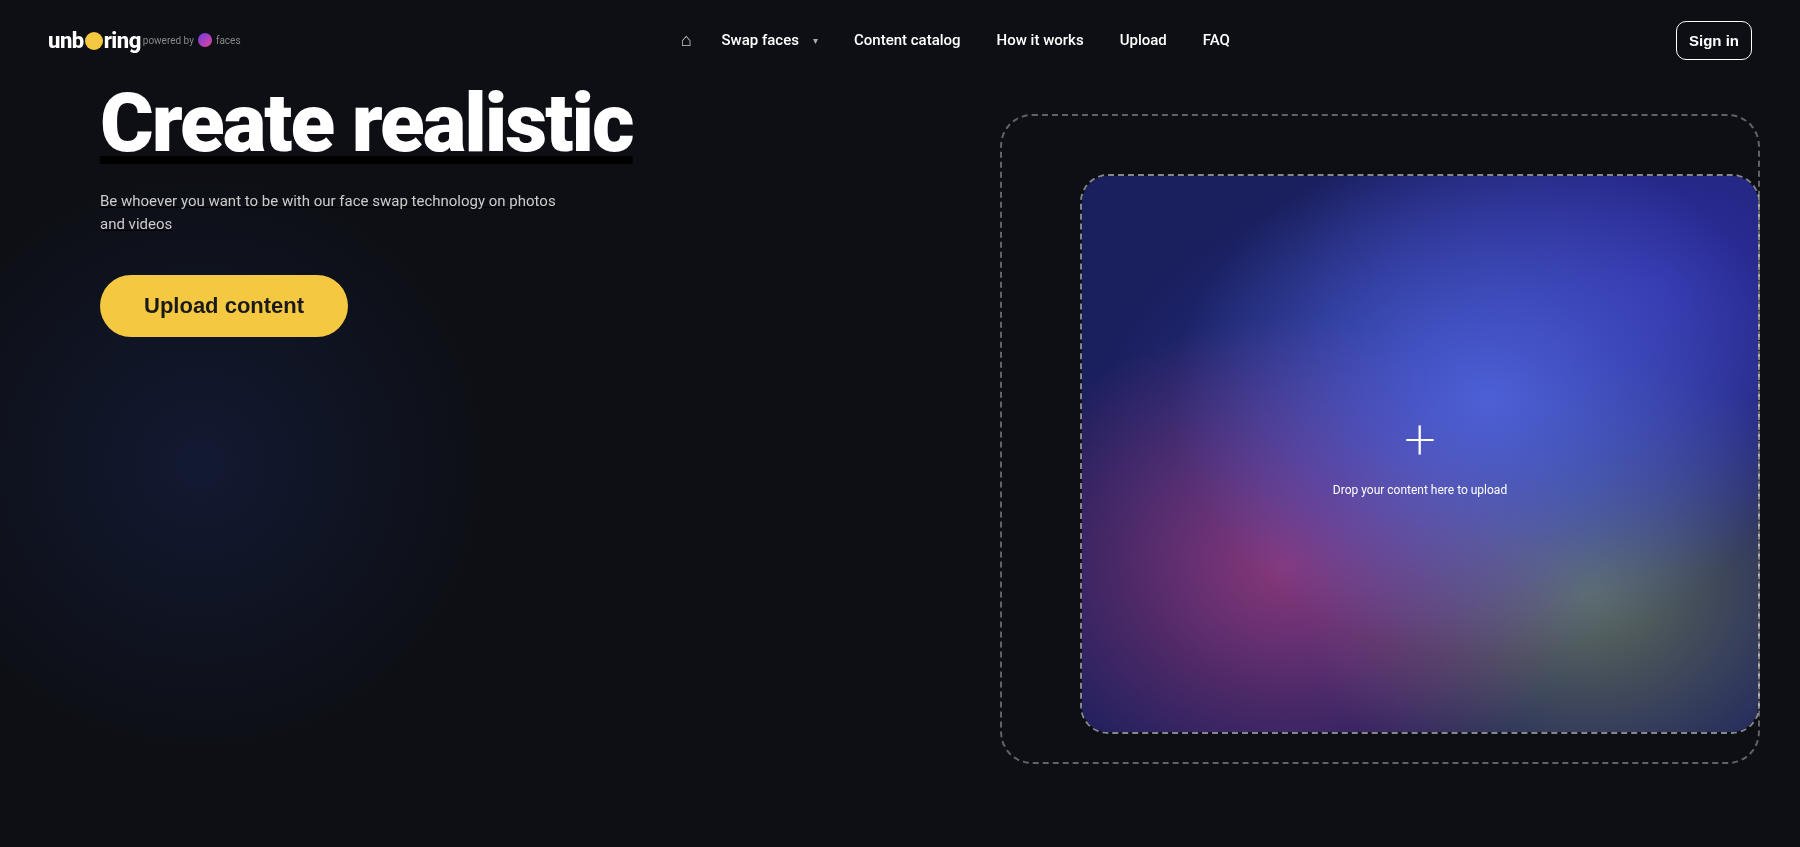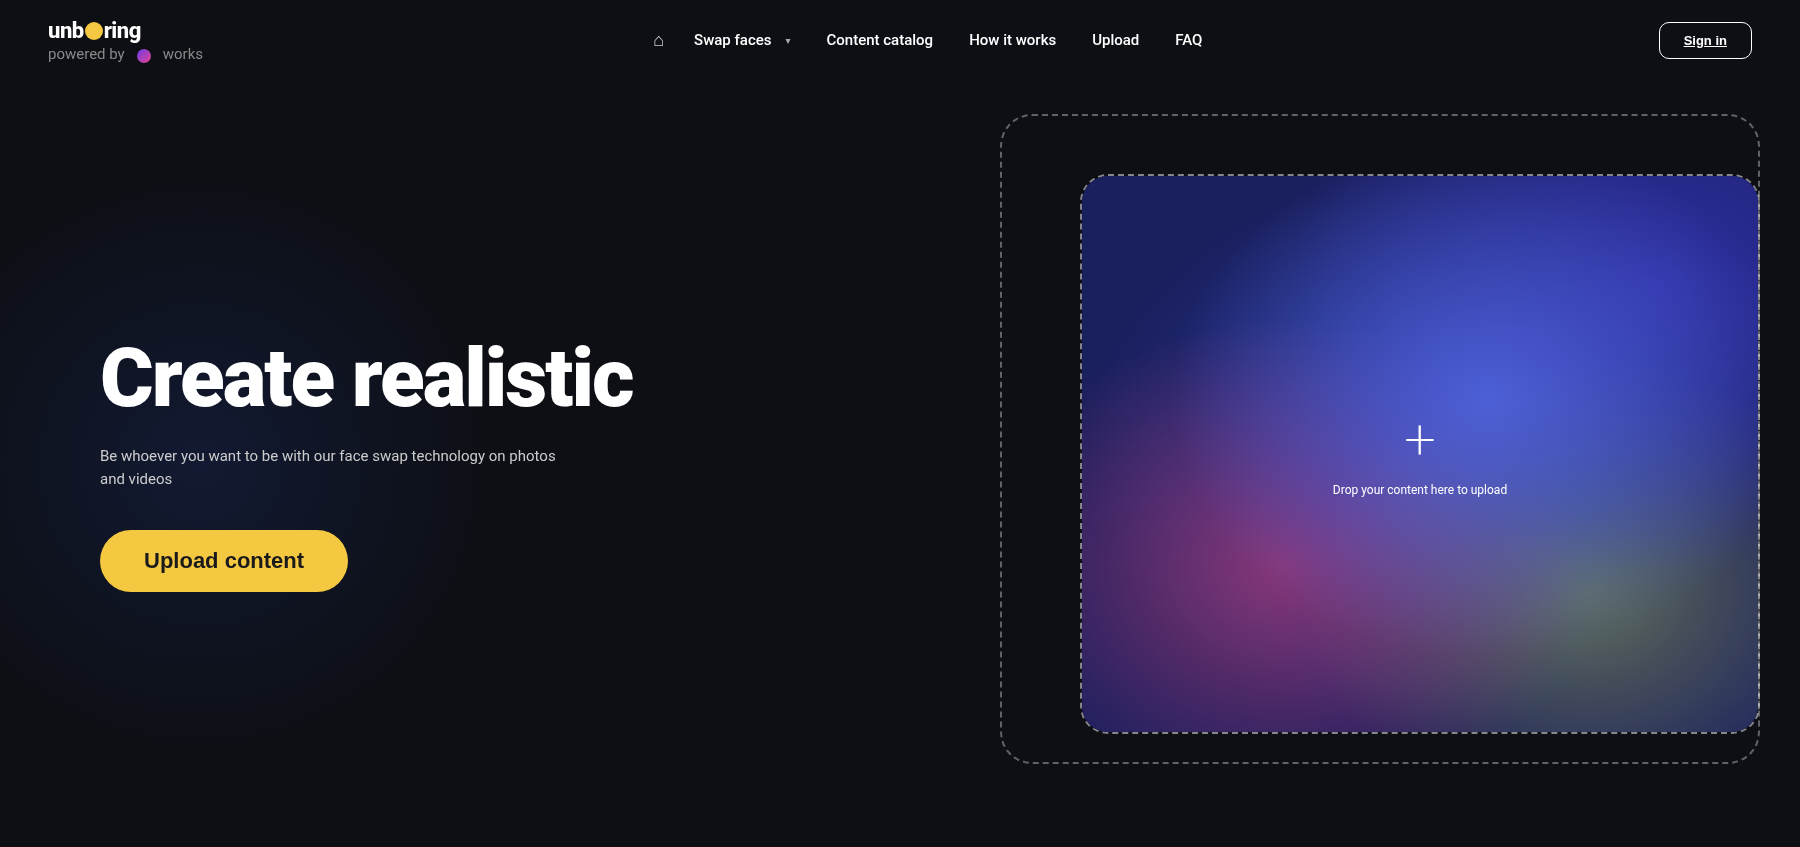--- a/index.html
+++ b/index.html
@@ -24,21 +24,21 @@
       display: flex;
       align-items: center;
       justify-content: space-between;
       padding: 0 48px;
       height: 80px;
       background-color: #0d0f14;
     }
 
     .logo-area {
       display: flex;
-      flex-direction: column;
+      flex-direction: row;
       gap: 2px;
     }
 
     .logo-text {
       font-size: 22px;
       font-weight: 800;
       color: #ffffff;
       letter-spacing: -0.5px;
     }
 
@@ -48,25 +48,25 @@
       height: 18px;
       border-radius: 50%;
       background: #f5c842;
       margin: 0 1px;
       vertical-align: middle;
       position: relative;
       top: -1px;
     }
 
     .logo-powered {
-      font-size: 15px;
+      font-size: 10px;
       color: #888;
       display: flex;
-      align-items: flex-end;
-      gap: 12px;
+      align-items: center;
+      gap: 4px;
     }
 
     .reface-icon {
       width: 14px;
       height: 14px;
       border-radius: 50%;
       background: linear-gradient(135deg, #6a3de8, #e84393);
       display: inline-block;
     }
 
@@ -98,38 +98,37 @@
     }
 
     .nav-link .chevron {
       font-size: 10px;
       color: #aaa;
     }
 
     .nav-signin {
       border: 1.5px solid #ffffff;
       border-radius: 10px;
-      padding: 10px 24px;
-      color: #ffffff;
-      font-size: 13px;
+      padding: 10px 12px;
+      color: #ffffff;
+      font-size: 15px;
       font-weight: 600;
       cursor: pointer;
       background: transparent;
       transition: background 0.2s;
-      text-decoration: underline;
     }
 
     
     .hero {
       position: relative;
       width: 100%;
       height: calc(847px - 80px);
       display: flex;
-      align-items: center;
       overflow: hidden;
+      text-decoration: underline;
     }
 
     
     .bg-glow-left {
       position: absolute;
       width: 600px;
       height: 600px;
       left: -100px;
       top: 50%;
       transform: translateY(-50%);
@@ -247,21 +246,21 @@
 <body>
 
 <nav class="navbar">
   <div class="logo-area">
     <div class="logo-text">
       unb<span class="o-circle"></span>ring
     </div>
     <div class="logo-powered">
       <span>powered by</span>
       <span class="reface-icon"></span>
-      <span>works</span>
+      <span>faces</span>
     </div>
   </div>
 
   <div class="nav-links">
     <span class="nav-home-icon">⌂</span>
 
     <a class="nav-link">
       <span>Swap faces</span>
       <span class="chevron">▾</span>
     </a>

